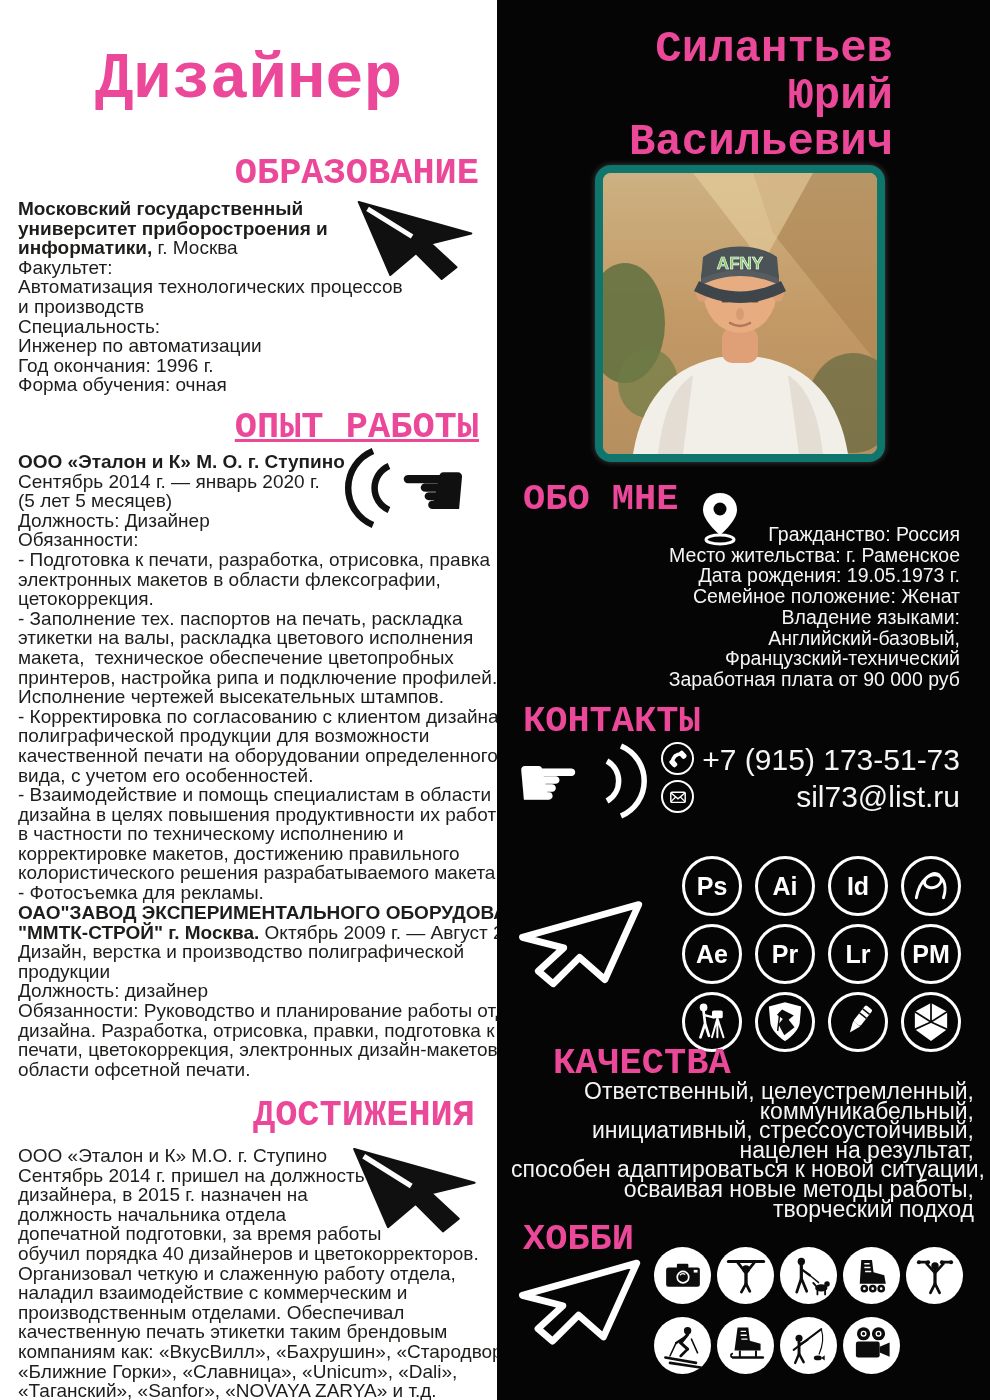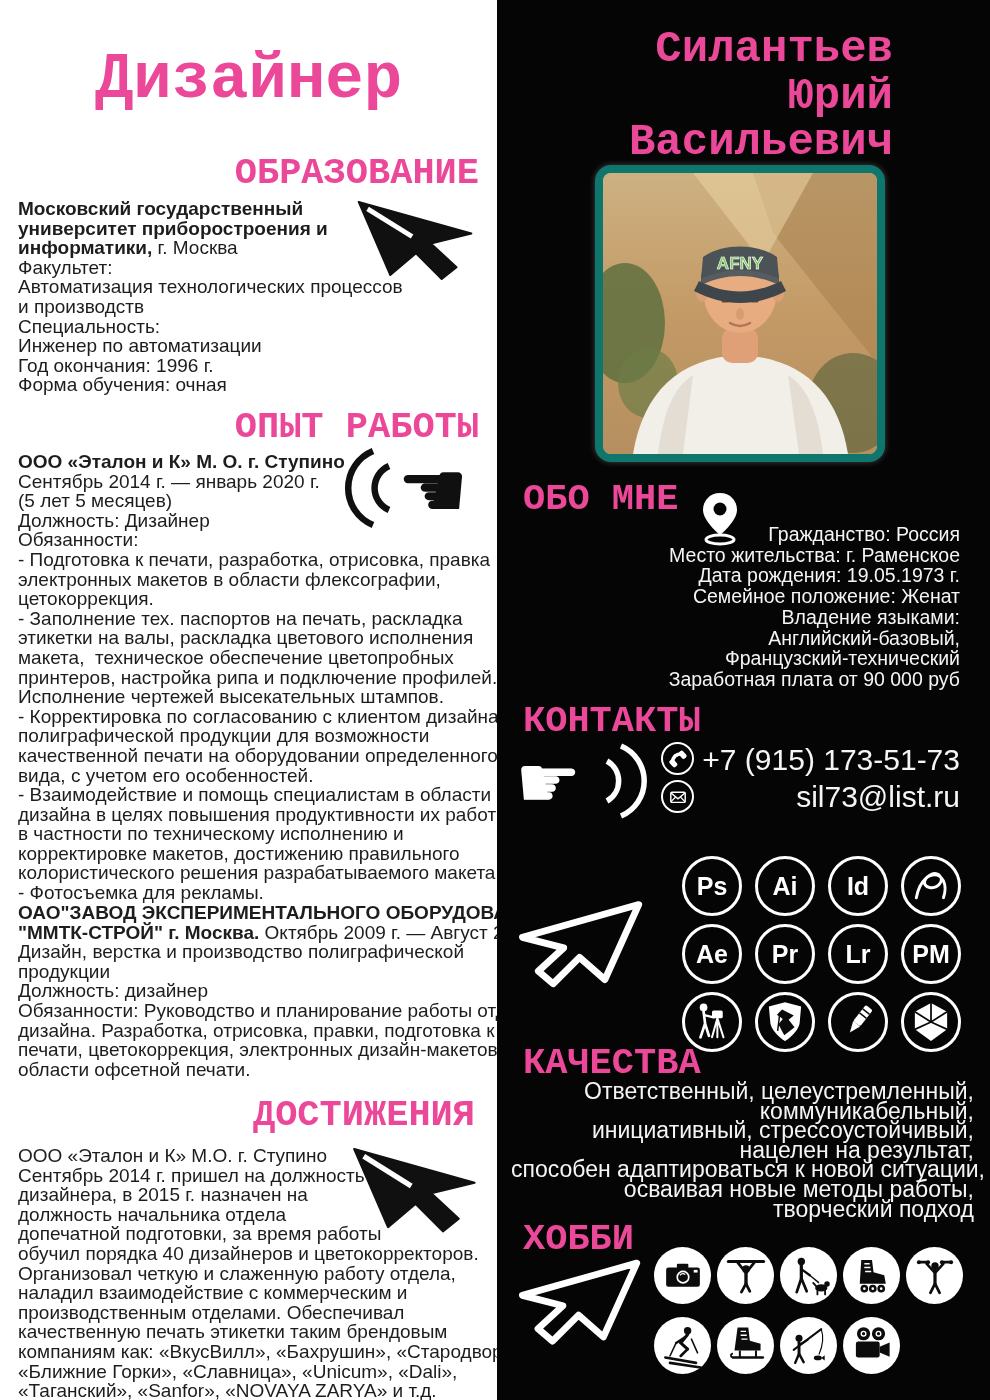--- a/index.html
+++ b/index.html
@@ -48,21 +48,21 @@
 университет приборостроения и
 информатики,</span><span> г. Москва
 Факультет:
 Автоматизация технологических процессов
 и производств
 Специальность:
 Инженер по автоматизации
 Год окончания: 1996 г.
 Форма обучения: очная</span></div>
 
-    <div class="lhead hfont" style="top:406px;">ОПЫТ РАБОТЫ</div>
+    <div class="lhead hfont" style="top:406px;text-decoration:underline;">ОПЫТ РАБОТЫ</div>
     <svg class="abs" style="left:333px;top:444px;" width="150" height="88" viewBox="0 0 150 88">
       <path d="M40,7 A40,40 0 0 0 40,81" stroke="#101010" stroke-width="6.5" fill="none"></path>
       <path d="M56,22 A24,24 0 0 0 56,66" stroke="#101010" stroke-width="6.5" fill="none"></path>
       <text x="64" y="74" font-size="80" font-family="DejaVu Sans" fill="#101010">☚</text>
     </svg>
     <div class="ltext" style="top:452px;"><span class="bold">ООО «Эталон и К» М. О. г. Ступино</span>
 <span>Сентябрь 2014 г. — январь 2020 г.
 (5 лет 5 месяцев)
 Должность: Дизайнер
 Обязанности:
@@ -258,21 +258,21 @@
         </svg>
       </div>
       <div class="badge">
         <svg width="44" height="44" viewBox="0 0 60 60">
           <polygon points="30,4 52,16 52,40 30,56 8,40 8,16" fill="#ffffff"></polygon>
           <path d="M30,4 L30,30 L52,40 M30,30 L8,40 M8,16 L30,30 L52,16" stroke="#0a0a0a" stroke-width="2.4" fill="none"></path>
         </svg>
       </div>
     </div>
 
-    <div class="rhead hfont" style="top:1042px;">КАЧЕСТВА</div>
+    <div class="rhead hfont" style="top:1042px;margin-left:30px;">КАЧЕСТВА</div>
     <div class="rtext" style="top:1082px;font-size:23px;line-height:19.6px;padding-left:14px;">Ответственный, целеустремленный,
 коммуникабельный,
 инициативный, стрессоустойчивый,
 нацелен на результат,
 способен адаптироваться к новой ситуации,
 осваивая новые методы работы,
 творческий подход</div>
 
     <div class="rhead hfont" style="top:1218px;">ХОББИ</div>
     <svg class="abs" style="left:16px;top:1252px;" width="130" height="94" viewBox="0 0 125 85">

